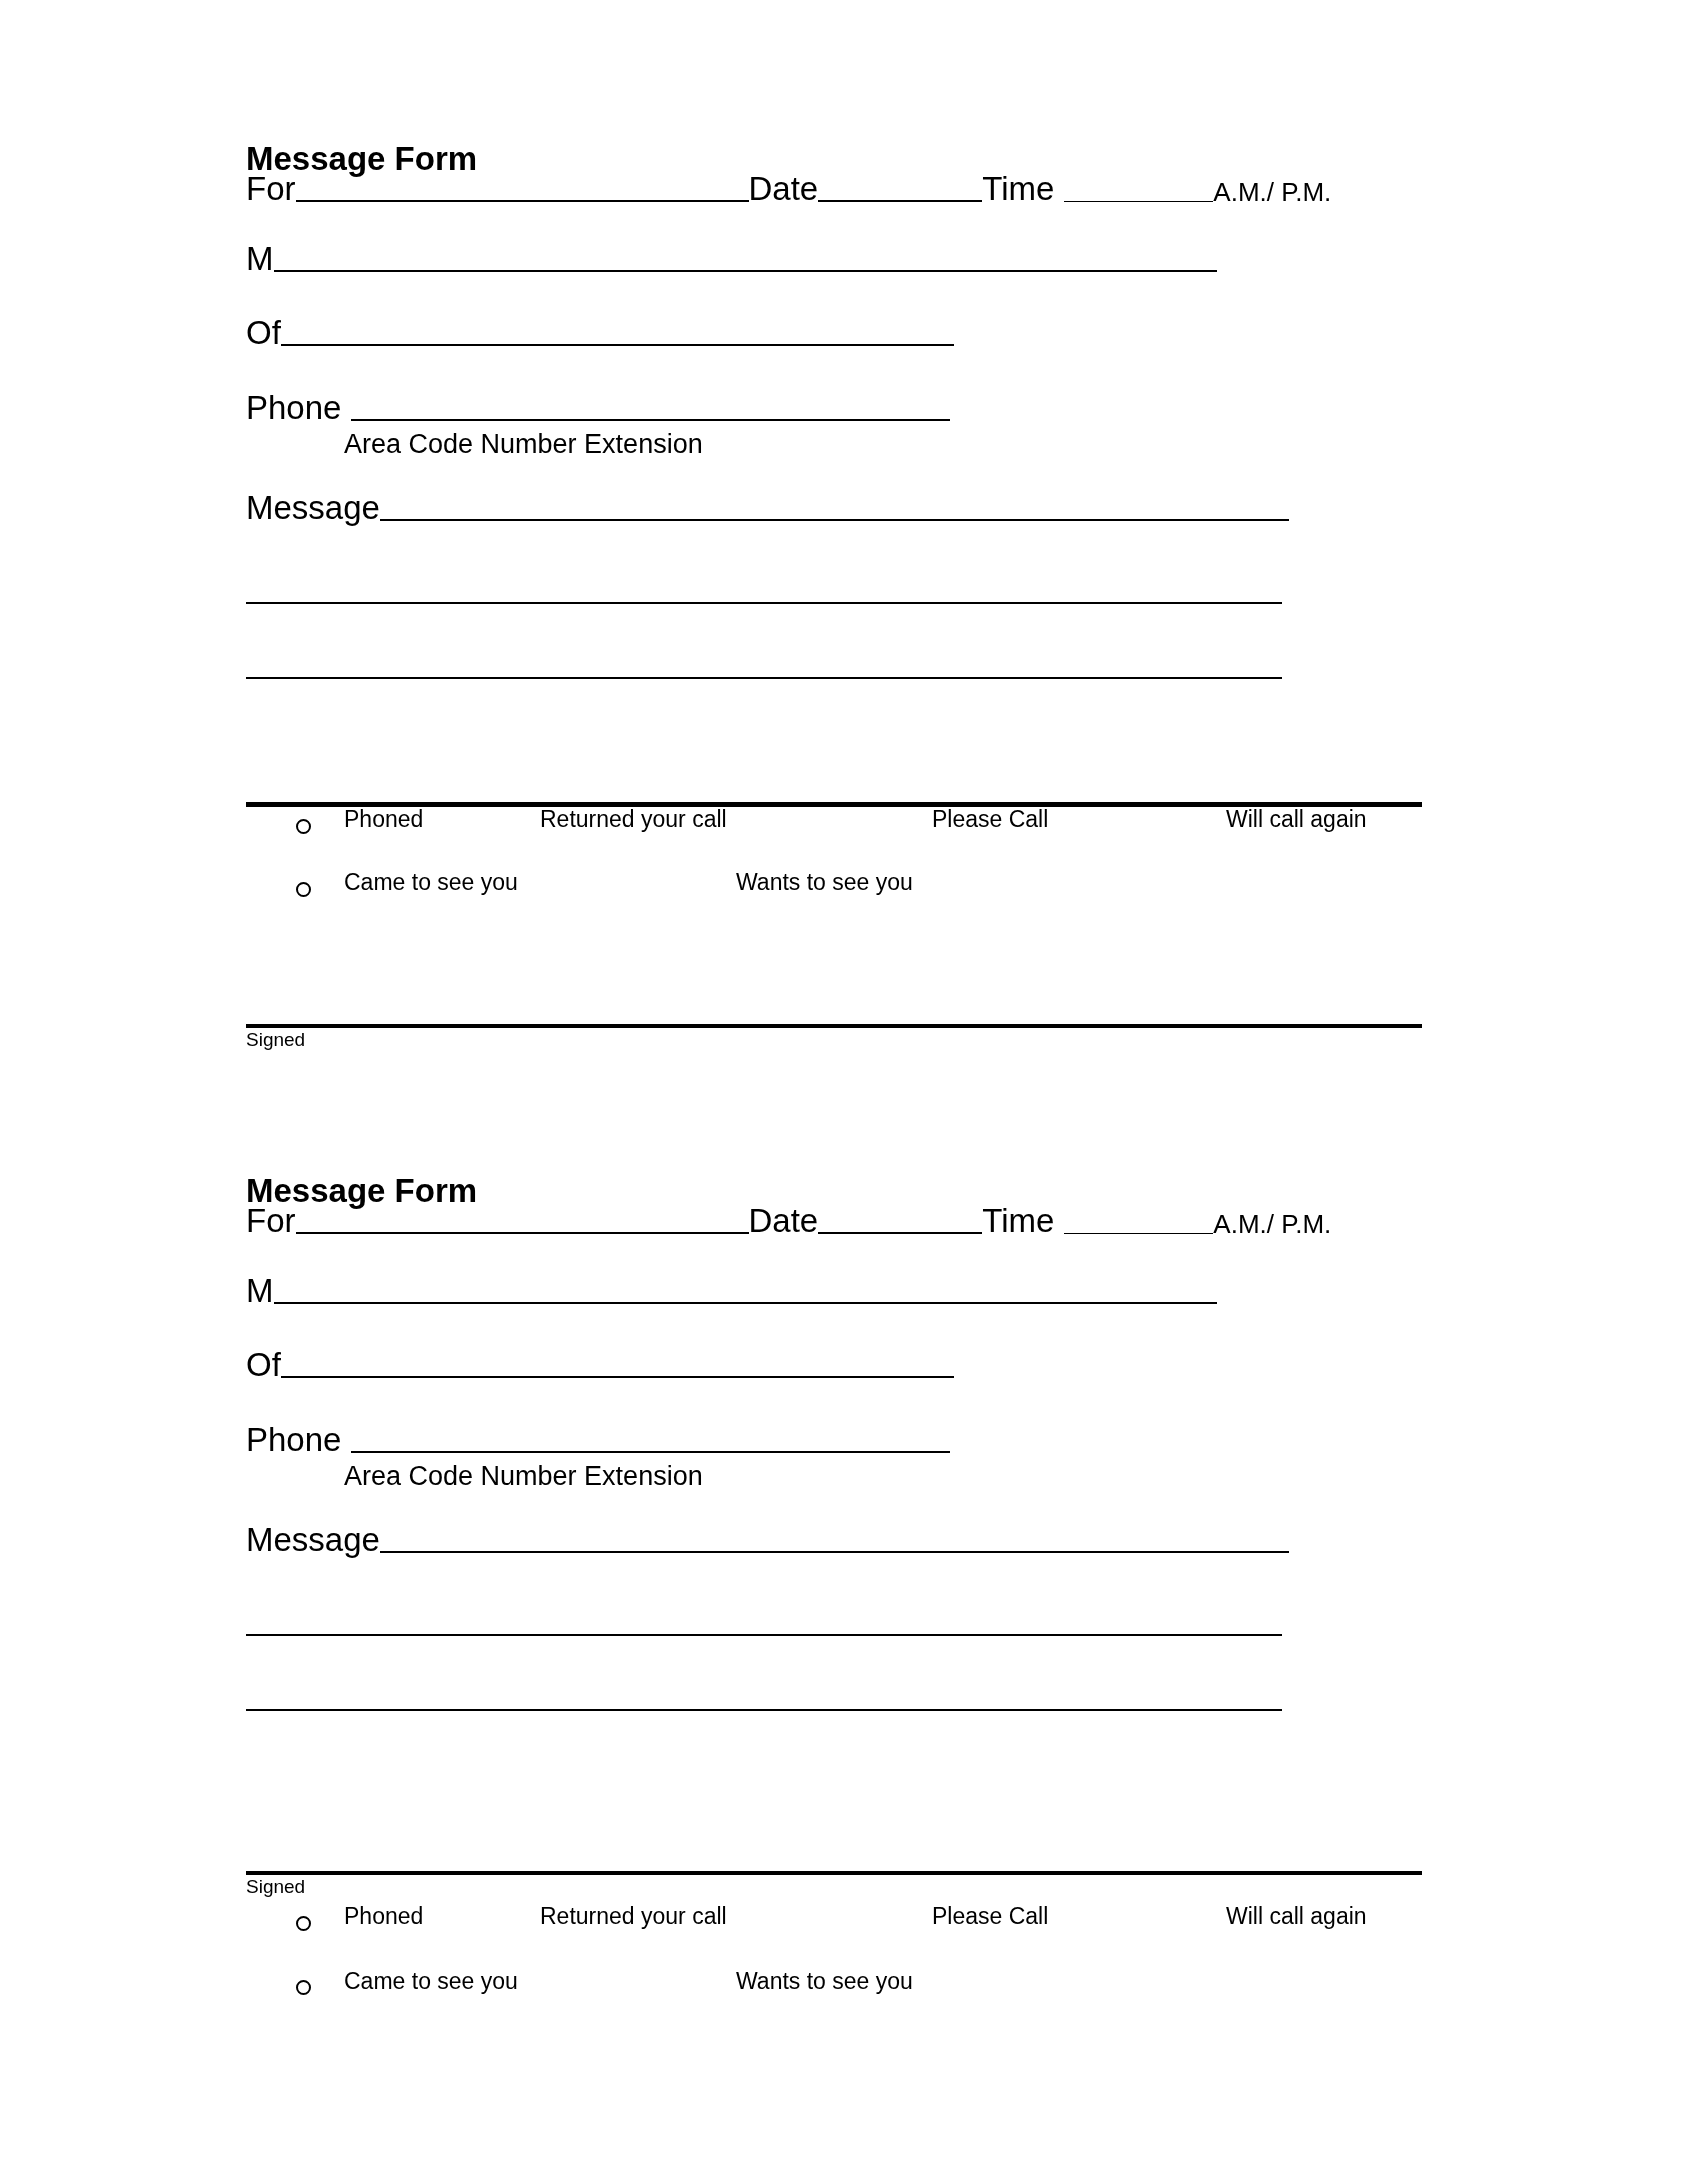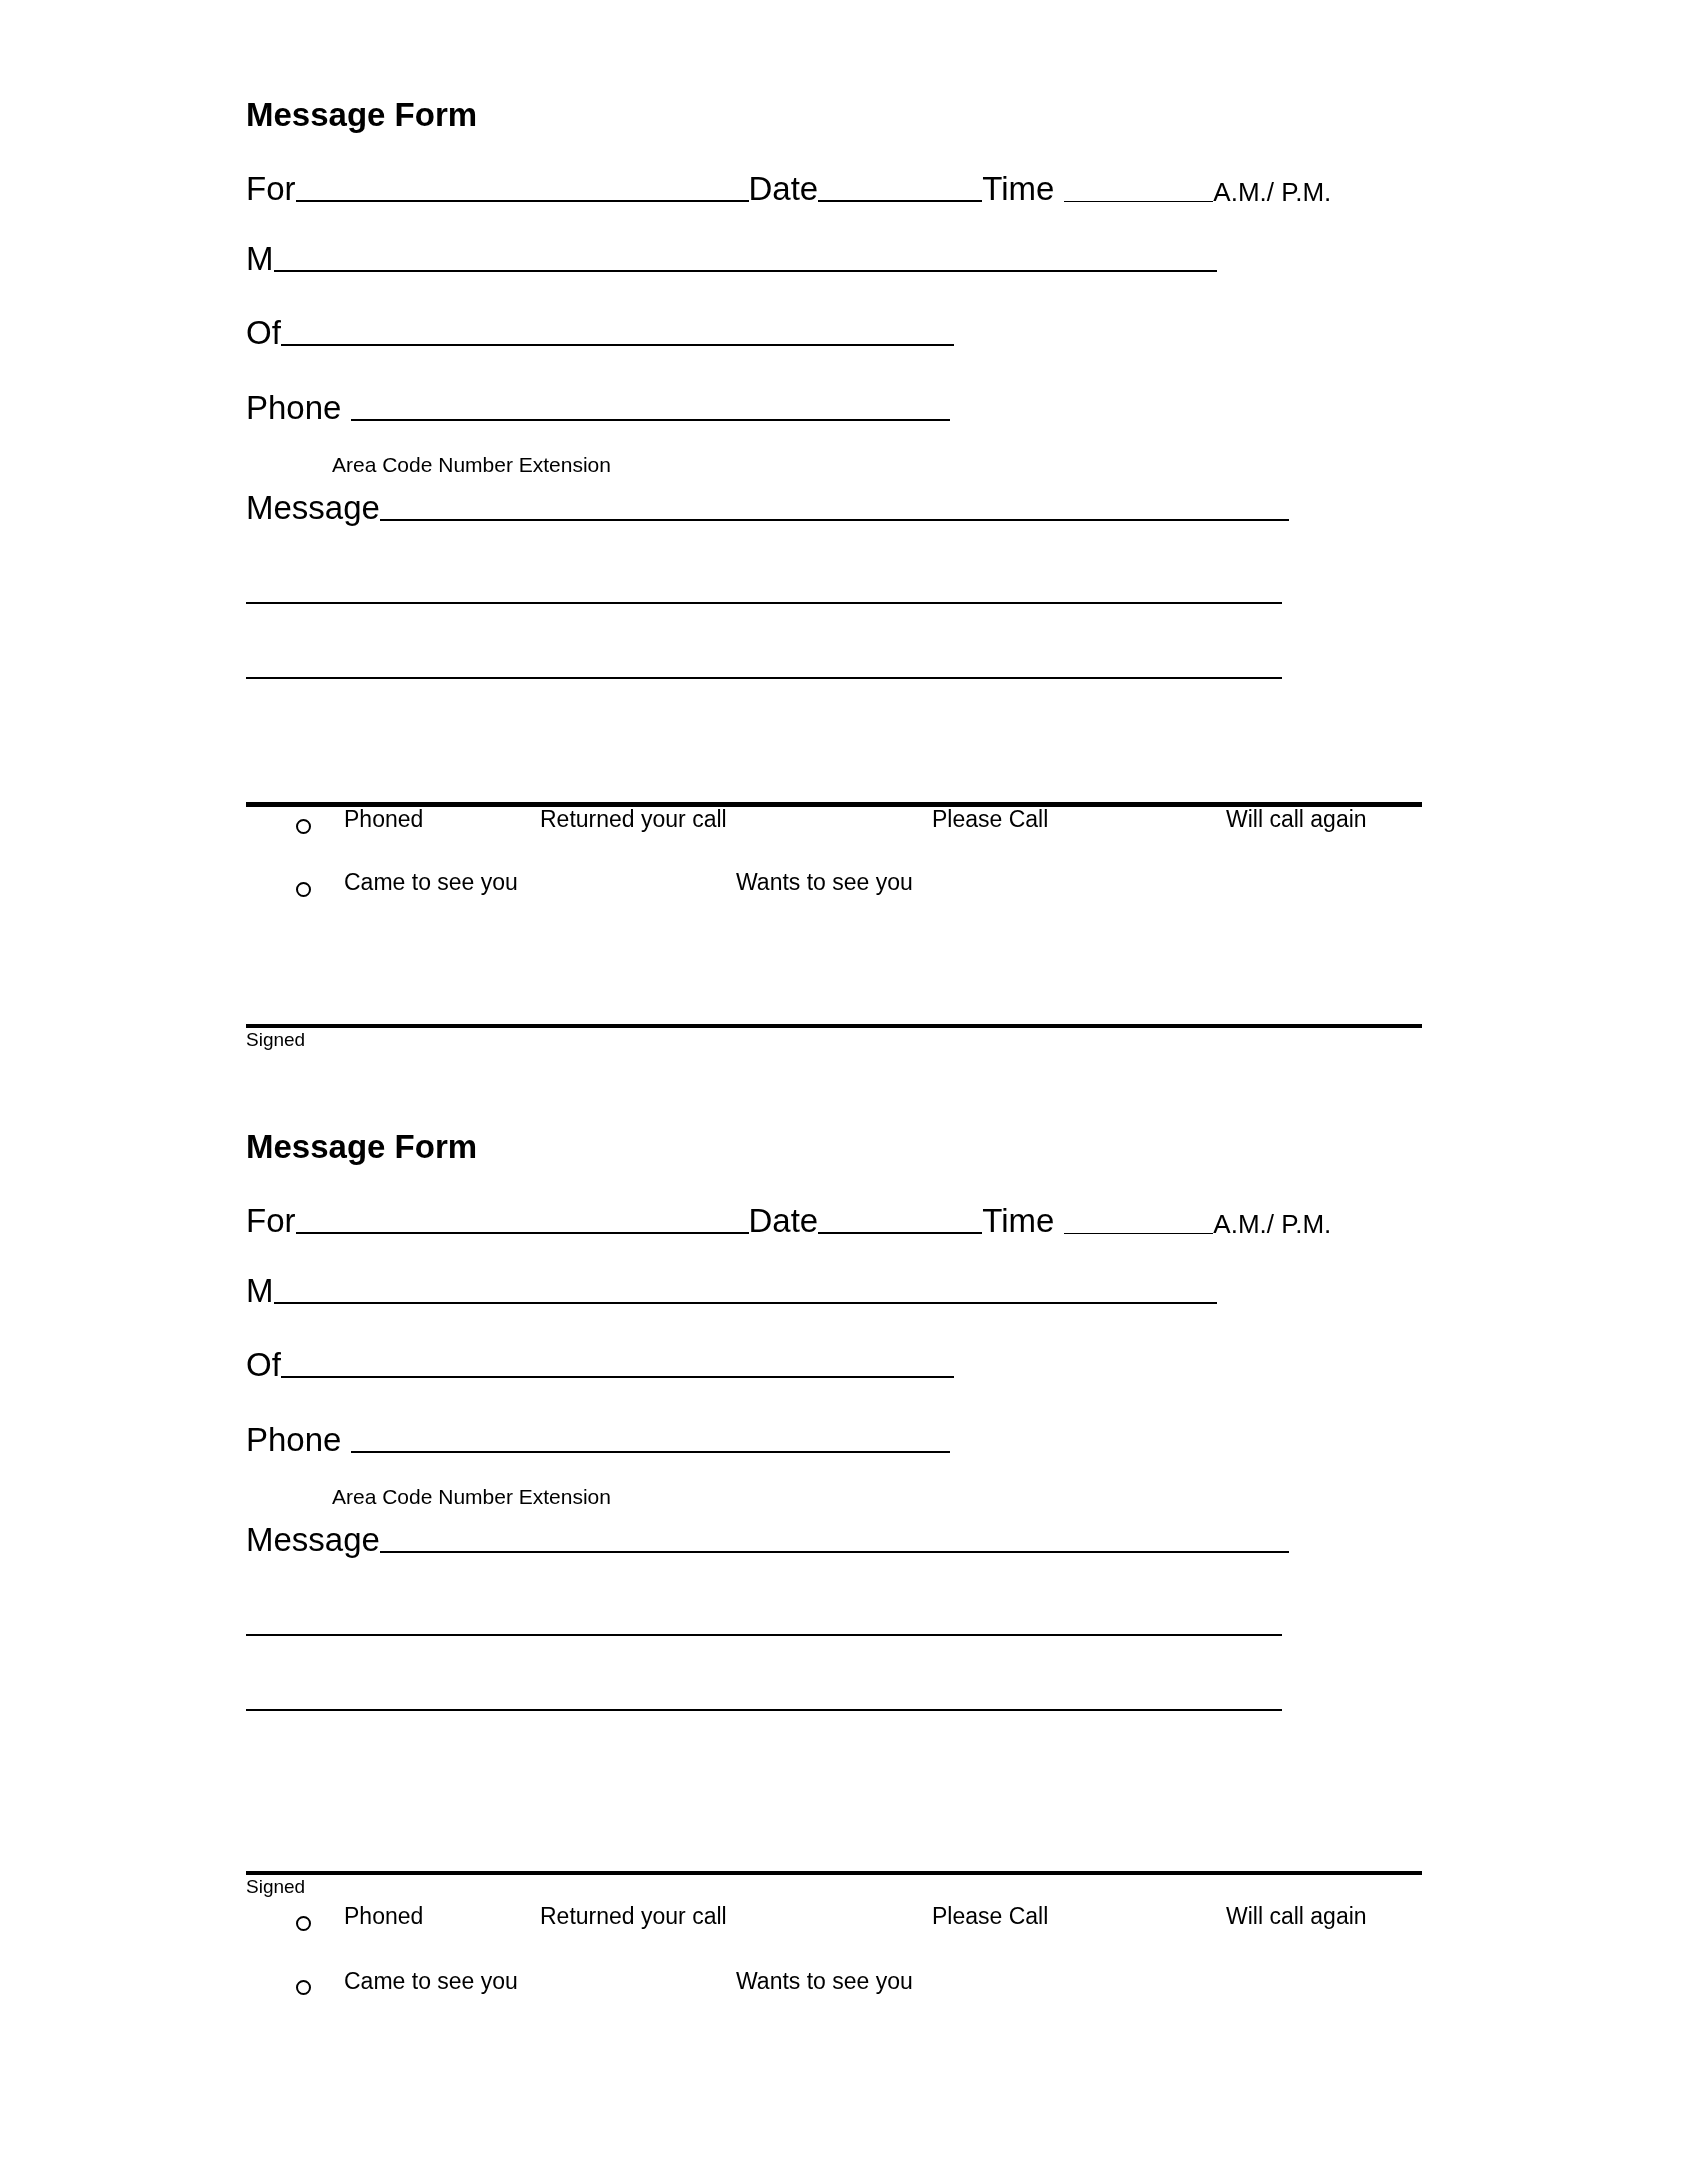--- a/index.html
+++ b/index.html
@@ -1,25 +1,25 @@
 <!DOCTYPE html>
 <html><head>
 <meta charset="utf-8">
 <style>
   html, body { margin: 0; padding: 0; background: #ffffff; }
   body { width: 1683px; height: 2178px; position: relative; overflow: hidden;
          font-family: "Liberation Sans", sans-serif; color: #000; }
   .form { position: absolute; left: 0; width: 1683px; height: 1032px; }
   .abs { position: absolute; white-space: nowrap; }
-  .title { font-weight: bold; font-size: 33px; left: 246px; }
+  .title { font-weight: bold; font-size: 33px; left: 246px; margin-top: 44px; }
   .row { font-size: 33px; left: 246px; display: flex; align-items: flex-end; }
   .blank { display: inline-block; border-bottom: 2px solid #000; height: 1px; margin-bottom: 6px; }
   .thin { border-bottom-width: 1.5px; }
   .serif { font-family: Liberation Sans, sans-serif; font-size: 26px; }
-  .sub { font-size: 21px; left: 332px; margin-top: 24px; }
+  .sub { font-size: 27px; left: 344px; }
   .hr-thick { position: absolute; left: 246px; width: 1176px; height: 5px; background: #000; }
   .msgline { position: absolute; left: 246px; width: 1036px; height: 2px; background: #000; }
   .opt { font-weight: normal; font-size: 23px; }
   .bullet { width: 11px; height: 11px; border: 2.5px solid #000; border-radius: 50%; }
   .signed { font-size: 19px; left: 246px; }
   .field { cursor: text; }
 </style>
 </head>
 <body>
 

